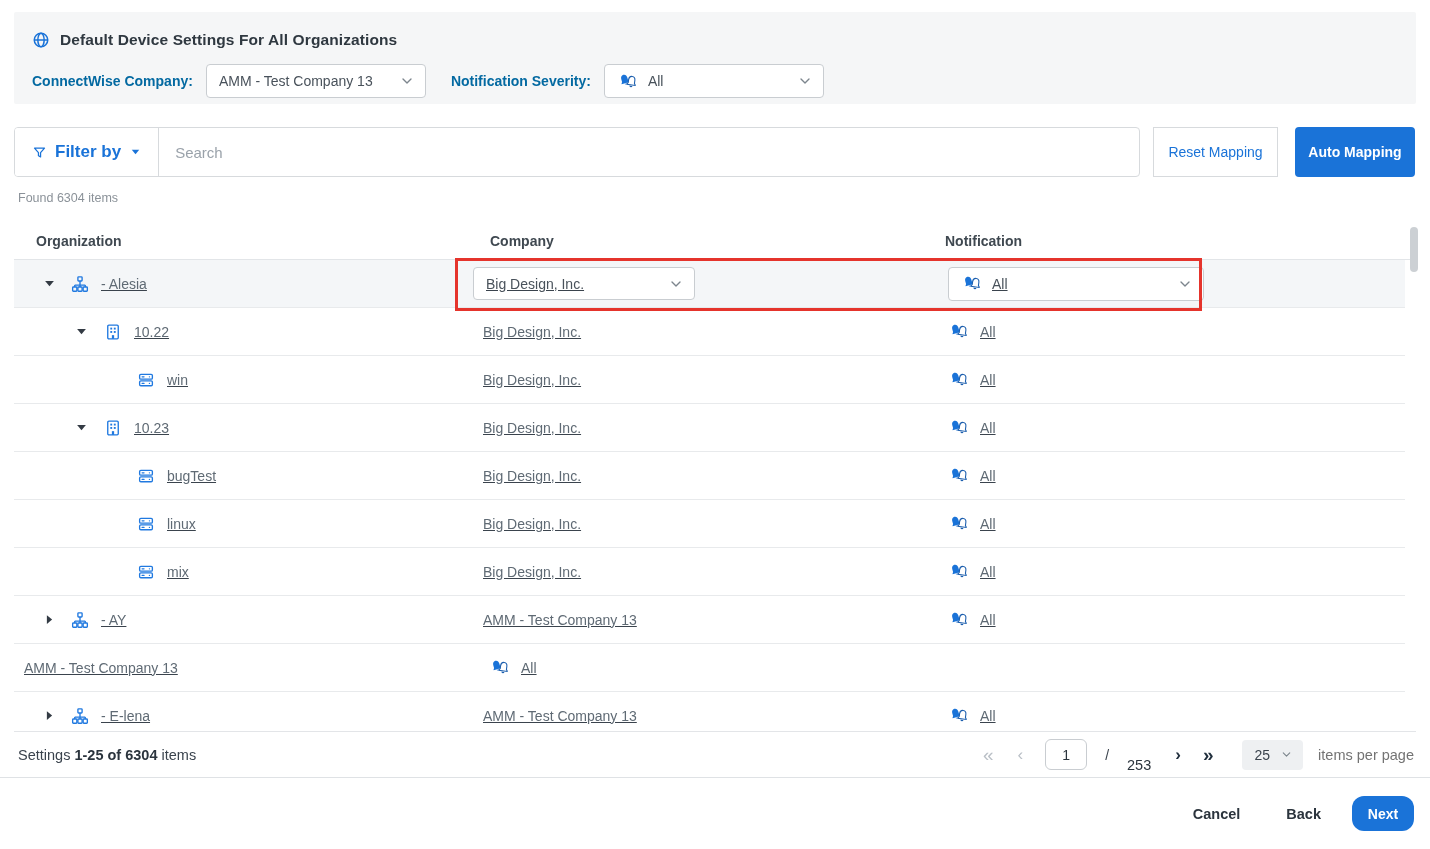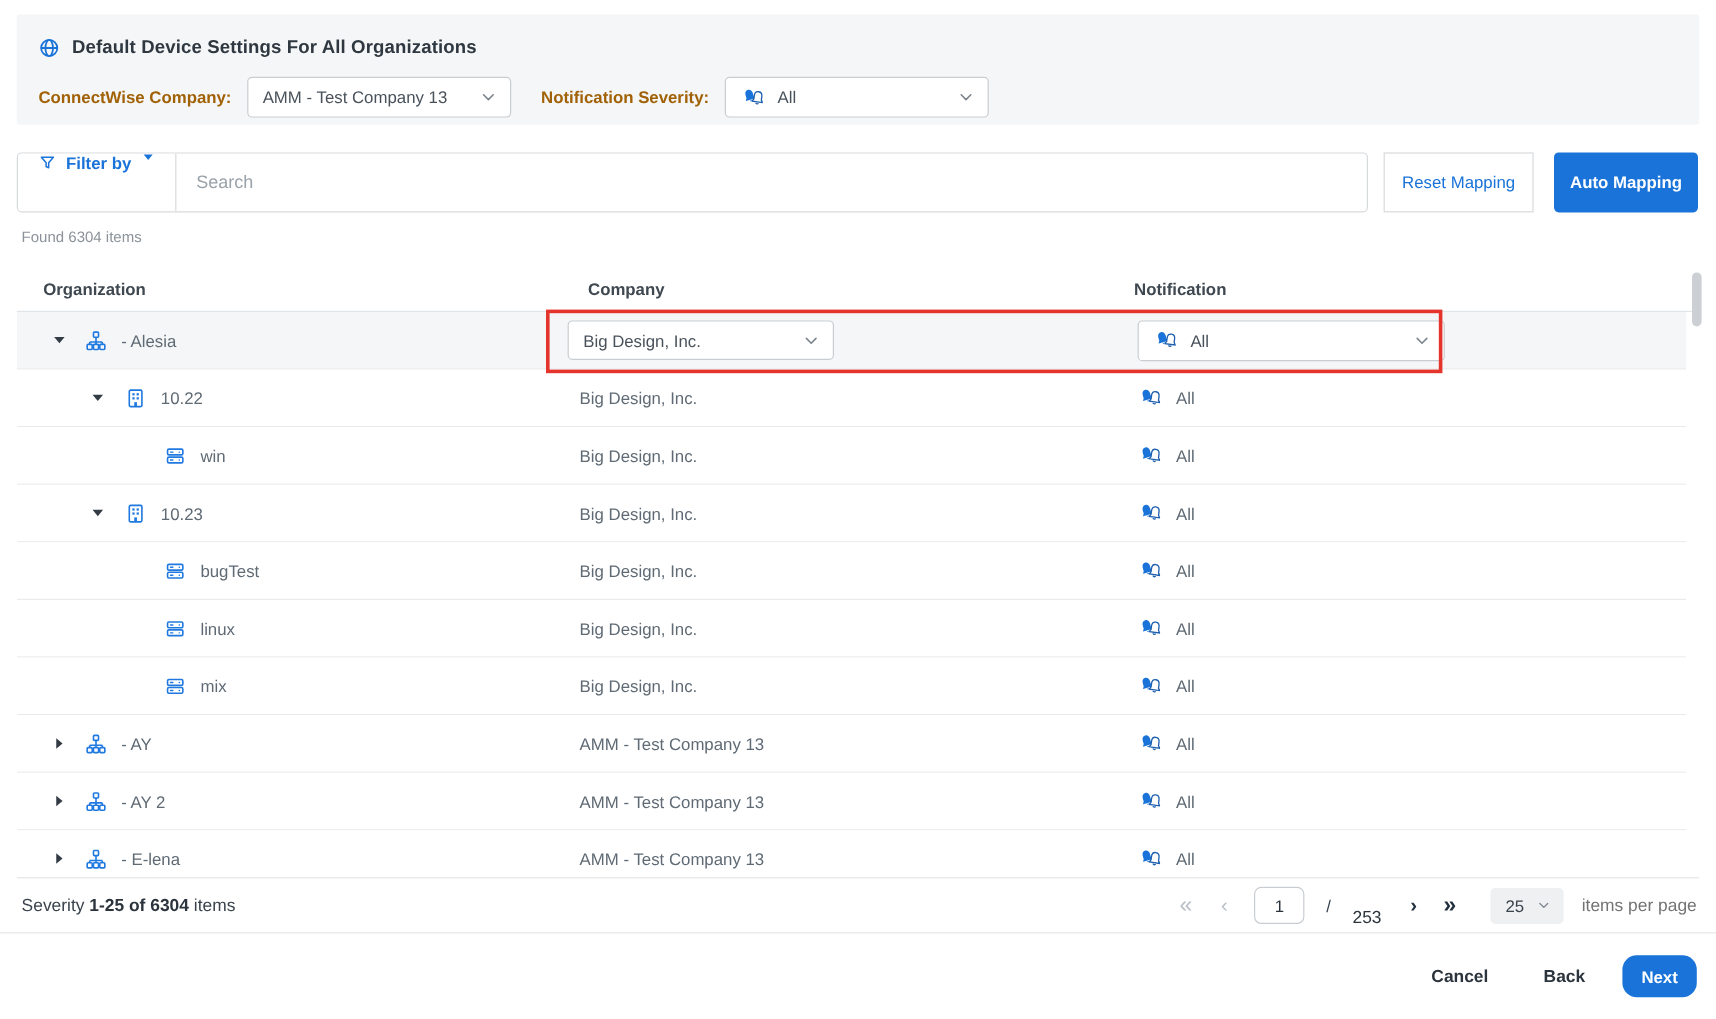--- a/index.html
+++ b/index.html
@@ -7,37 +7,37 @@
   body { font-family:"Liberation Sans", sans-serif; color:#3a434d; }
   .page { position:relative; width:1430px; height:849px; background:#fff; overflow:hidden; }
 
   
   .top-panel { position:absolute; left:14px; top:12px; width:1402px; height:92px;
     background:#f5f6f7; border-radius:2px; padding:19px 18px 0 18px; }
   .panel-title-row { display:flex; align-items:center; gap:10px; }
   .panel-title-row svg { width:18px; height:18px; color:#1a73d8; flex:0 0 auto; }
   .page-title { font-size:15.5px; font-weight:bold; color:#2f3840; letter-spacing:.1px; }
   .panel-controls { display:flex; align-items:center; margin-top:15px; }
-  .ctl-label { font-size:14px; font-weight:bold; color:#a16207;text-align:center; }
+  .ctl-label { font-size:14px; font-weight:bold; color:#0369a1;text-align:center; }
   .select { display:flex; align-items:center; background:#fff; border:1px solid #c9cdd1;
     border-radius:4px; height:34px; padding:0 10px 0 12px; font-size:14px; color:#49525b; cursor:pointer; }
   .select .chev { width:16px; height:16px; color:#7c858d; margin-left:auto; }
   .select .val { white-space:nowrap; }
   .sel-cw { width:220px; margin-left:13px; }
   .sel-sev { width:220px; margin-left:13px; }
   .lbl-sev { margin-left:25px; }
   .bells { width:23px; height:19px; color:#1a73d8; margin-right:8px; flex:0 0 auto; }
 
   
   .toolbar { position:absolute; left:14px; top:127px; width:1402px; height:50px; display:flex; }
   .searchbar { display:flex; align-items:stretch; width:1126px; height:50px;
     border:1px solid #d7dadd; border-radius:4px; background:#fff; overflow:hidden; }
-  .filter-btn { display:flex; align-items:flex-start; gap:8px; padding:0 18px 0 17px;
+  .filter-btn { display:flex; align-items:center; gap:8px; padding:0 18px 0 17px;
     background:#fff; border:none; border-right:1px solid #d7dadd; color:#1a73d8;
-    font-family:inherit; font-size:14px; font-weight:bold; cursor:pointer; }
+    font-family:inherit; font-size:17px; font-weight:bold; cursor:pointer; }
   .filter-btn svg.funnel { width:15px; height:15px; }
   .filter-btn svg.fcaret { width:9px; height:6px; margin-left:2px; }
   .search-input { flex:1; border:none; outline:none; padding:0 16px; font-family:inherit;
     font-size:15px; color:#3a434d; background:transparent; }
   .search-input::placeholder { color:#9aa2aa; }
   .btn-outline { margin-left:13px; width:125px; height:50px; background:#fff;
     border:1px solid #d7dadd; border-radius:0; color:#1a73d8; font-family:inherit;
     font-size:14px; font-weight:500; cursor:pointer; }
   .btn-primary { background:#1a73d8; border:none; border-radius:4px; color:#fff;
     font-family:inherit; font-size:14px; font-weight:bold; cursor:pointer; }
@@ -45,21 +45,21 @@
 
   .found { position:absolute; left:18px; top:191px; font-size:12.5px; color:#8b9299; }
 
   
   .table { position:absolute; left:14px; top:222px; width:1402px; height:509px; }
   .thead { display:flex; height:38px; align-items:center; border-bottom:1px solid #e2e5e8; }
   .th { font-size:14px; font-weight:bold; color:#3f4850; }
   .th-org { width:459px; padding-left:22px; }
   .th-company { width:462px; padding-left:17px; }
   .th-notif { flex:1; padding-left:10px; }
-  .tbody { height:471px; overflow:hidden; }
+  .tbody { height:471px; overflow:hidden;text-decoration:underline; }
   .trow { display:flex; align-items:center; height:48px; border-bottom:1px solid #e8eaec;
     background:#fff; width:1391px; cursor:pointer; }
   .trow.shaded { background:#f4f6f8; }
   .cell { display:flex; align-items:center; height:100%; }
   .cell-org { width:459px; }
   .cell-company { width:462px; }
   .cell-notif { flex:1; }
   .caret { width:14px; display:flex; align-items:center; justify-content:center; cursor:pointer; flex:0 0 auto; }
   .caret svg { display:none; color:#333b44; }
   .caret svg.c-down { width:11px; height:7px; }
@@ -471,35 +471,20 @@
 
       <div class="notif-plain">
         <svg class="bells">
                 <use href="#sym-bells"></use>
               </svg>
         <span class="notif-text">All</span>
       </div>
     </div>
   </div>
         <div class="trow lvl0 type-org collapsed">
-    <div class="cell cell-org">
-      <span class="caret">
-
-        <svg class="c-right">
-                <use href="#sym-caret-right"></use>
-              </svg>
-      </span>
-      <span class="row-icon">
-        <svg class="i-org">
-                <use href="#sym-org"></use>
-              </svg>
-
-      </span>
-      <span class="row-label">- AY 2</span>
-    </div>
     <div class="cell cell-company">
 
       <span class="company-text">AMM - Test Company 13</span>
     </div>
     <div class="cell cell-notif">
 
       <div class="notif-plain">
         <svg class="bells">
                 <use href="#sym-bells"></use>
               </svg>
@@ -537,21 +522,21 @@
       </div>
     </div>
   </div>
       </div>
     <div class="highlight-box"></div>
     <div class="scroll-thumb"></div>
   </section>
 
   <section class="pager">
     <div class="showing">
-      <span>Severity</span>
+      <span>Settings</span>
       <b>1-25 of 6304</b>
       <span>items</span>
     </div>
     <div class="pag-controls">
       <span class="pg-nav pg-disabled pg-first">«</span>
       <span class="pg-nav pg-disabled pg-prev">‹</span>
       <input class="page-input" type="text" value="1" style="">
       <span class="pg-slash">/</span>
       <span class="pg-total">253</span>
       <span class="pg-nav pg-enabled pg-next">›</span>

